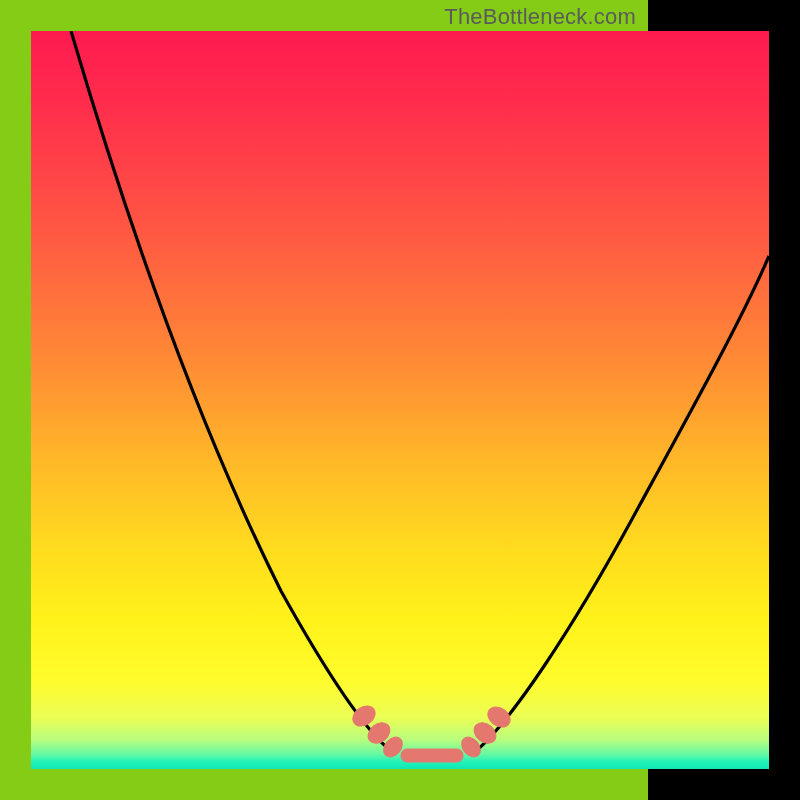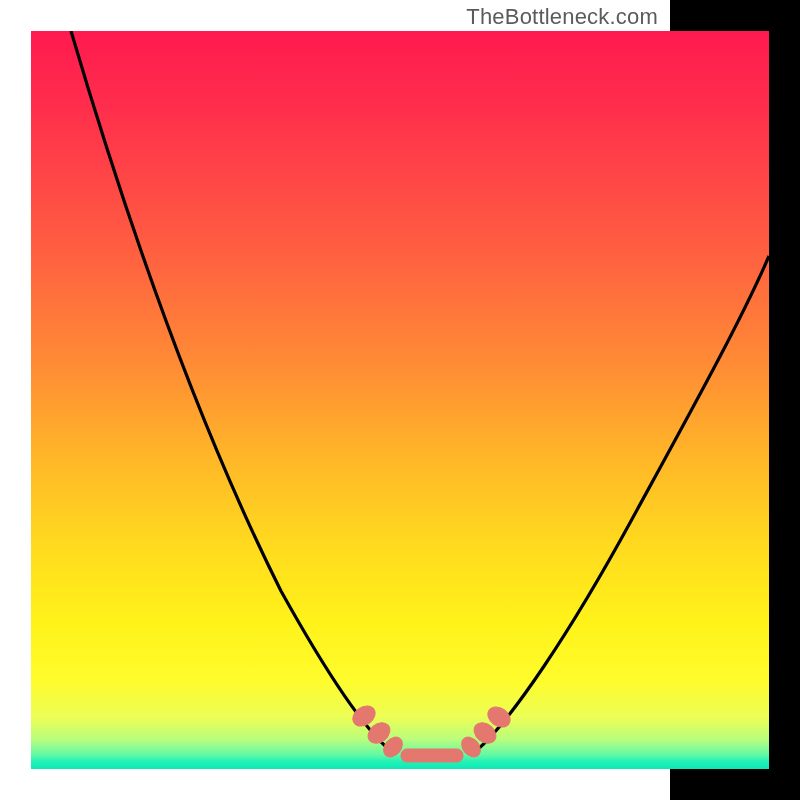--- a/index.html
+++ b/index.html
@@ -10,22 +10,21 @@
     background: #000;
     overflow: hidden;
     font-family: Arial, Helvetica, sans-serif;
   }
   .frame {
     position: absolute;
     top: 0;
     left: 0;
     width: 648px;
     height: 800px;
-    background: #ffffff;
-    padding-left: 22px;
+    background: #84cc16;
   }
   .plot {
     position: absolute;
     top: 31px;
     left: 31px;
     width: 738px;
     height: 738px;
     
     background: linear-gradient(
       to bottom,

